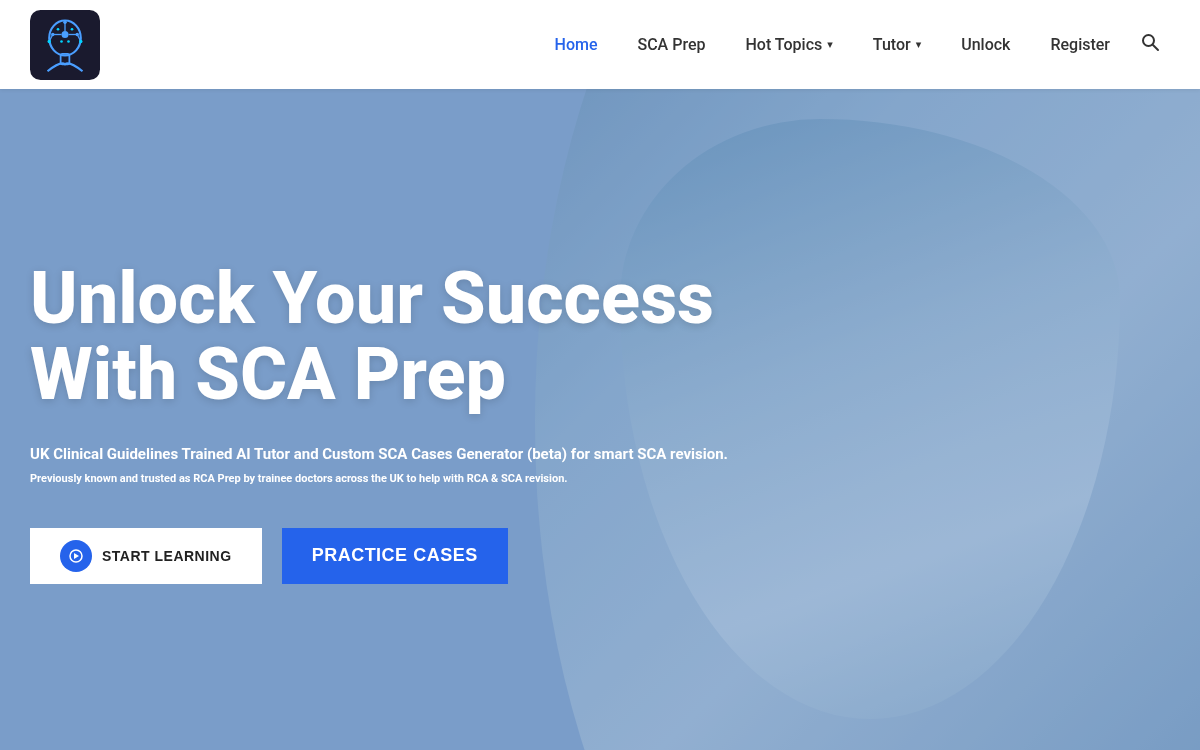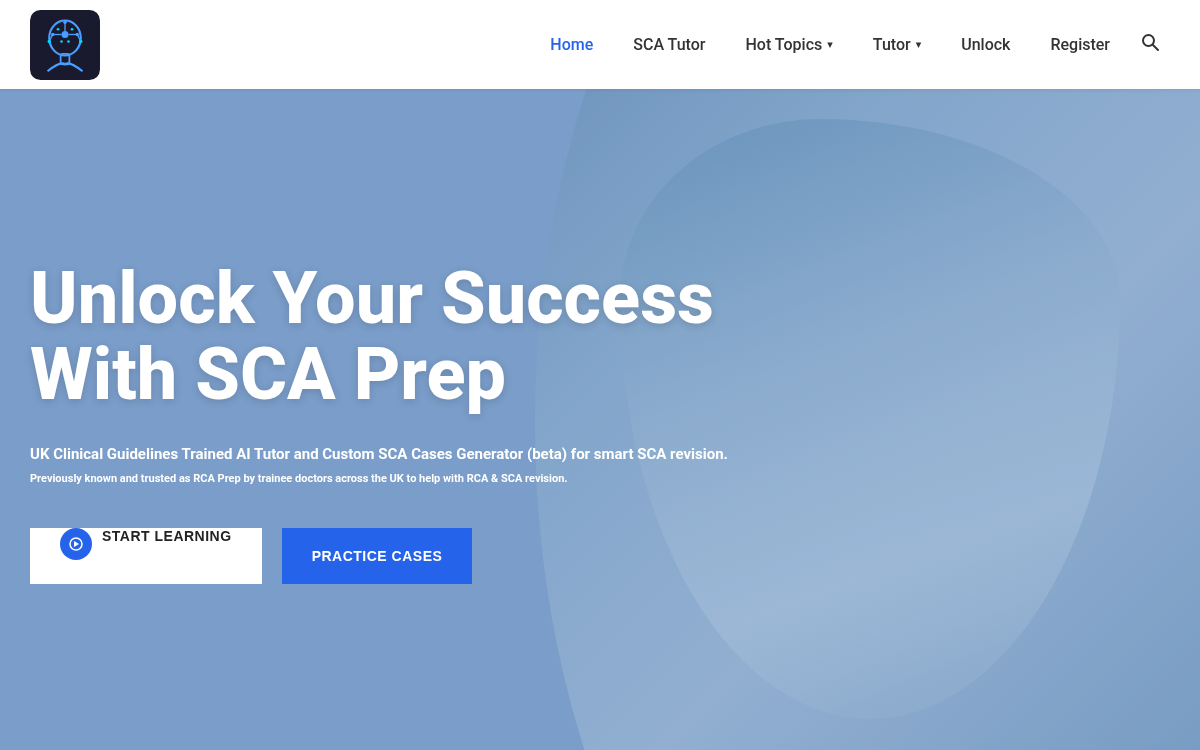--- a/index.html
+++ b/index.html
@@ -147,41 +147,42 @@
       background: #fff;
       color: #222;
       border: none;
       padding: 0 30px;
       height: 56px;
       font-size: 14px;
       font-weight: 700;
       letter-spacing: 0.5px;
       cursor: pointer;
       display: flex;
+      align-items: center;
       gap: 10px;
       text-transform: uppercase;
     }
     .btn-icon {
       width: 32px;
       height: 32px;
       background: #2563eb;
       border-radius: 50%;
       display: flex;
       align-items: center;
       justify-content: center;
       color: #fff;
       font-size: 14px;
     }
     .btn-practice {
       background: #2563eb;
       color: #fff;
       border: none;
       padding: 0 30px;
       height: 56px;
-      font-size: 14px;
+      font-size: 18px;
       font-weight: 700;
       letter-spacing: 0.5px;
       cursor: pointer;
       text-transform: uppercase;
       margin-left: 20px;
     }
   </style>
 </head>
 <body>
 
@@ -211,21 +212,21 @@
 
       <circle cx="32" cy="22" r="1.5" fill="#00d4ff"></circle>
       <circle cx="48" cy="22" r="1.5" fill="#00d4ff"></circle>
       <circle cx="36" cy="36" r="1.5" fill="#00d4ff"></circle>
       <circle cx="44" cy="36" r="1.5" fill="#00d4ff"></circle>
     </svg>
   </div>
 
   <nav>
     <a class="nav-item active">Home</a>
-    <a class="nav-item">SCA Tutor</a>
+    <a class="nav-item">SCA Prep</a>
     <a class="nav-item">
       <span>Hot Topics</span>
       <span class="chevron-down">▾</span>
     </a>
     <a class="nav-item">
       <span>Tutor</span>
       <span class="chevron-down">▾</span>
     </a>
     <a class="nav-item">Unlock</a>
     <a class="nav-item">Register</a>

